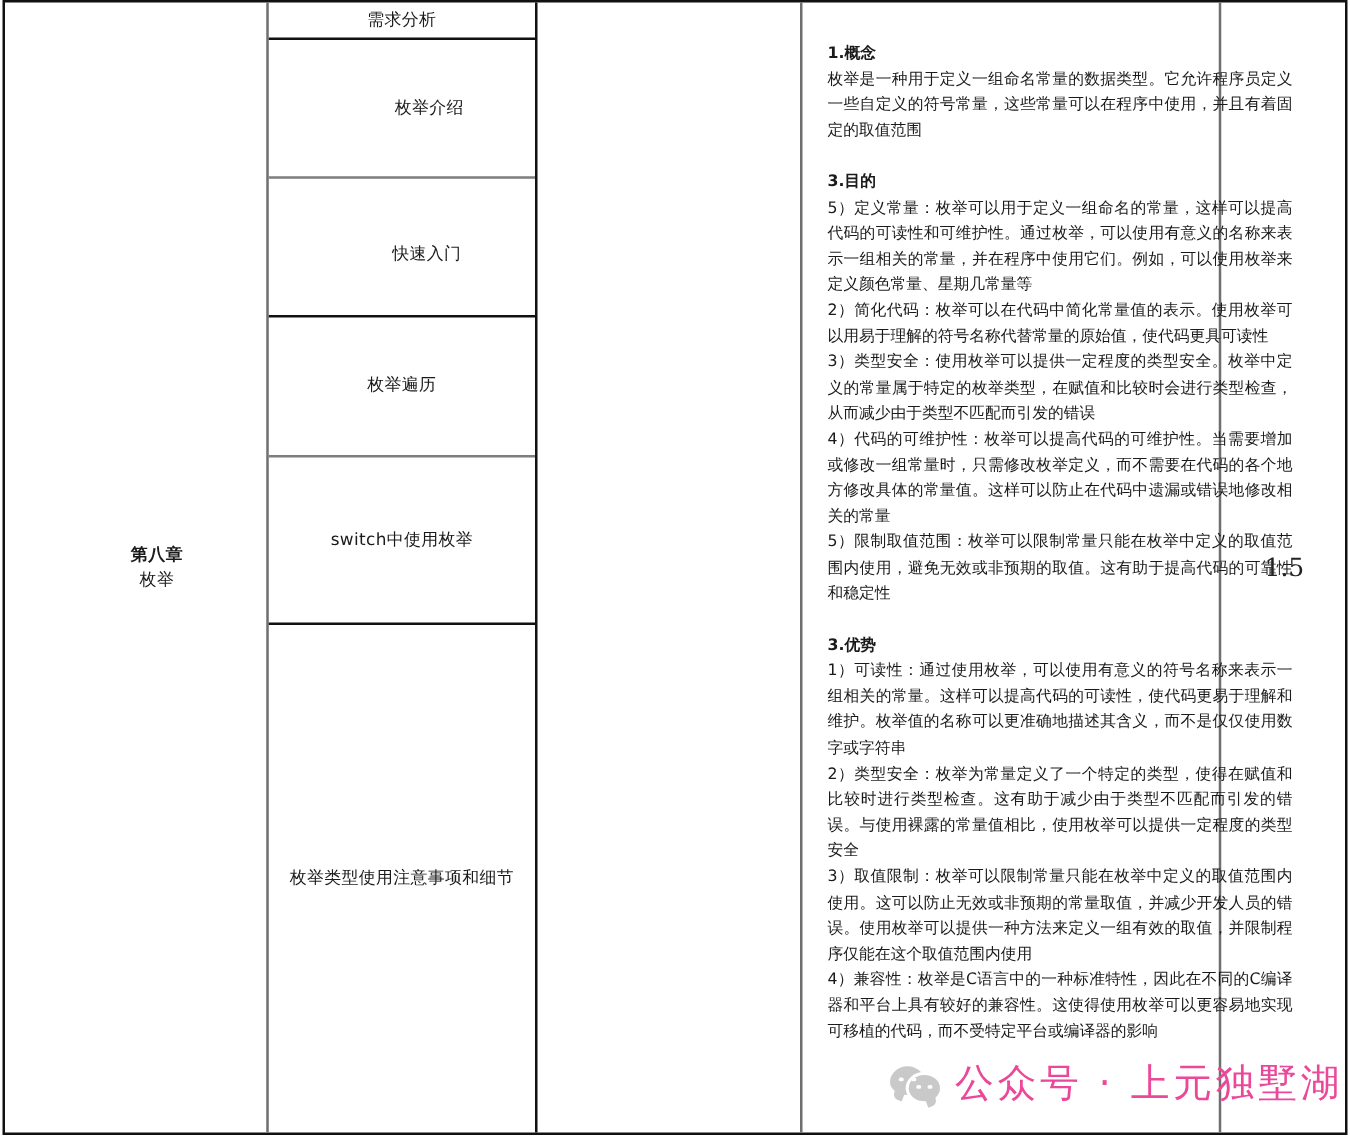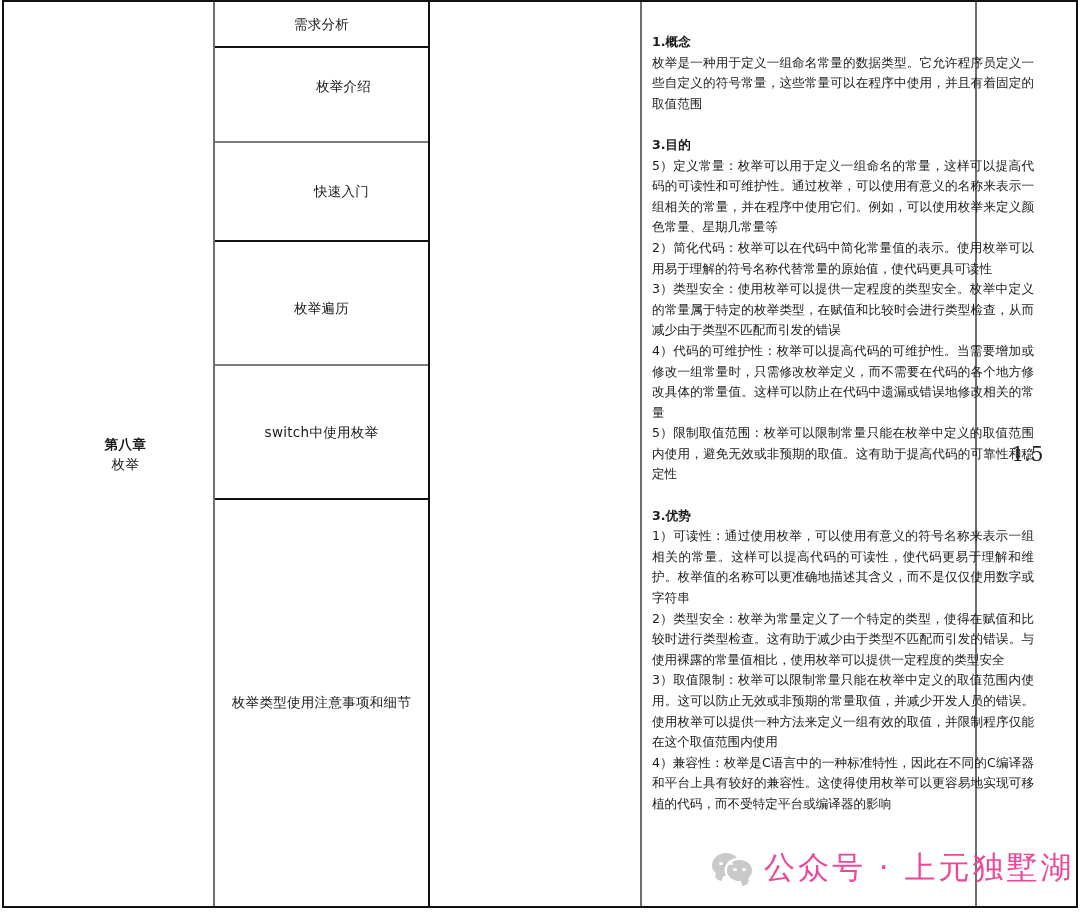--- a/index.html
+++ b/index.html
@@ -110,21 +110,21 @@
     height: 904px;
   }
 
   
   .col-body {
     position: absolute;
     left: 638px;
     top: 0px;
     width: 397px;
     height: 904px;
-    padding: 30px 5px 0 10px;
+    padding: 30px 5px 0 20px;
     box-sizing: border-box;
     overflow: hidden;
   }
   .body-h {
     font-size: 12.6px;
     font-weight: bold;
     line-height: 20.6px;
     letter-spacing: 0px;
   }
   .body-p {
@@ -221,29 +221,29 @@
   <div class="vline v2"></div>
   <div class="vline v3"></div>
   <div class="vline v4"></div>
 
   <div class="col-chapter">
     <div class="chapter-no">第八章</div>
     <div class="chapter-name">枚举</div>
   </div>
 
   <div class="col-sections">
-    <div class="sec-cell" style="top: 0px; height: 45px;">
+    <div class="sec-cell" style="top: 0px; height: 29px;">
       <span>需求分析</span>
       <span class="hr-bottom"></span>
     </div>
     <div class="sec-cell soft" style="top: 29px; height: 111px; padding-left: 44px;">
       <span>枚举介绍</span>
       <span class="hr-bottom"></span>
     </div>
-    <div class="sec-cell" style="top: 140px; height: 99px; padding-left: 40px;">
+    <div class="sec-cell" style="top: 152px; height: 99px; padding-left: 40px;">
       <span>快速入门</span>
       <span class="hr-bottom"></span>
     </div>
     <div class="sec-cell soft" style="top: 250px; height: 113px;">
       <span>枚举遍历</span>
       <span class="hr-bottom"></span>
     </div>
     <div class="sec-cell" style="top: 363px; height: 134px;">
       <span>switch中使用枚举</span>
       <span class="hr-bottom"></span>

